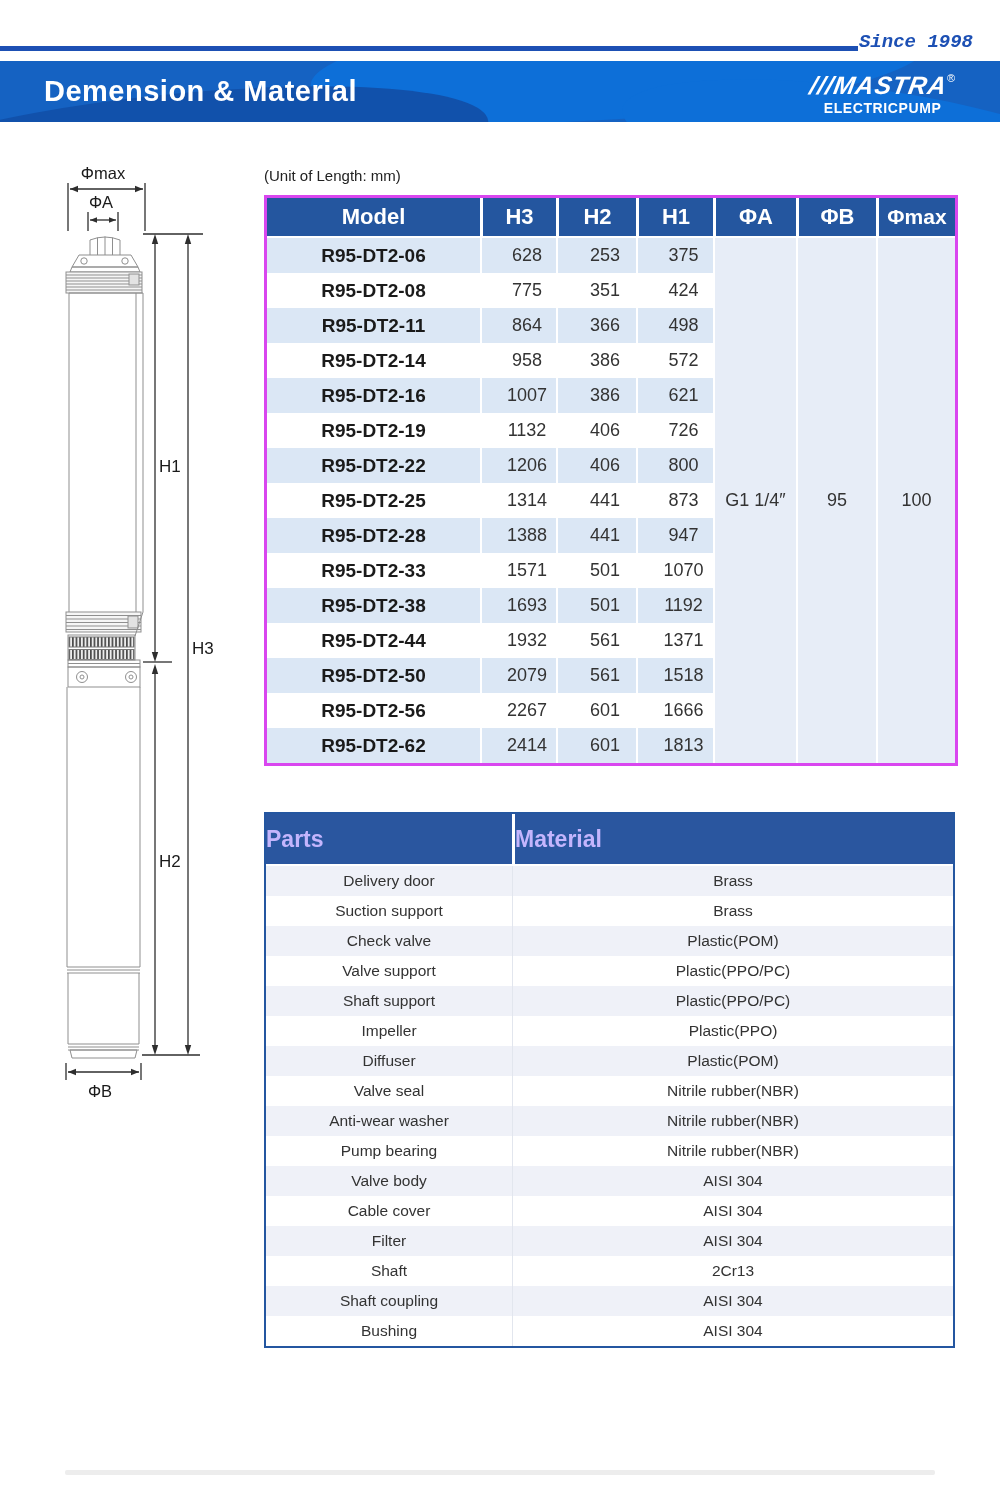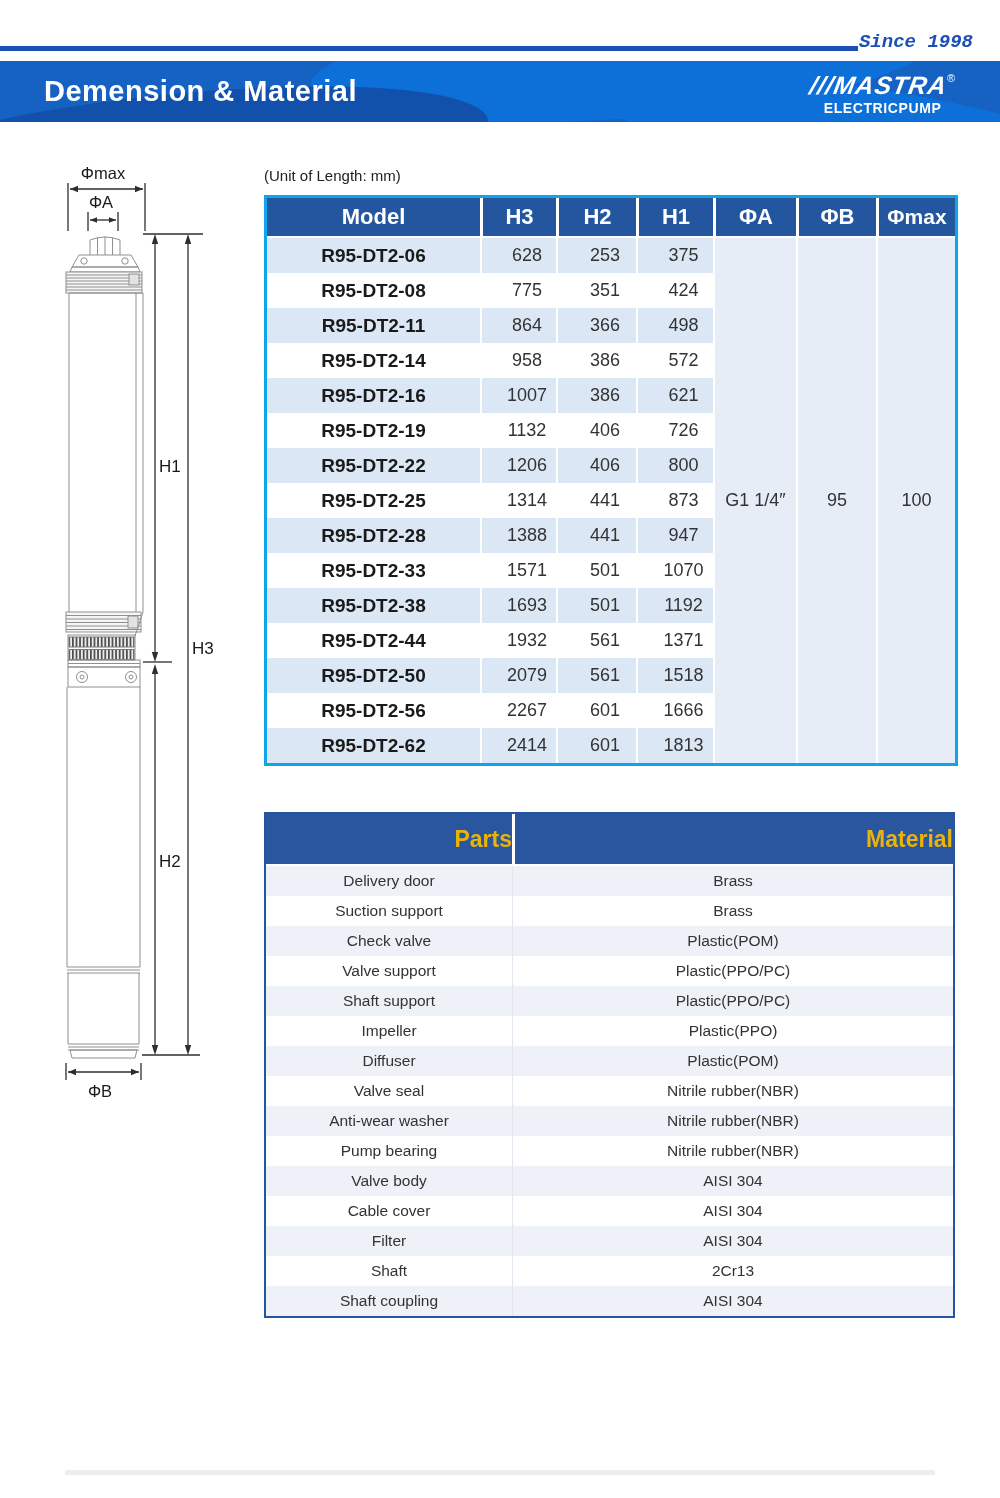--- a/index.html
+++ b/index.html
@@ -26,37 +26,37 @@
               transform:skewX(-10deg);display:inline-block;}
   .logo-reg{font-size:11px;vertical-align:top;font-style:normal;}
   .logo-sub{font-size:14px;font-weight:bold;letter-spacing:0.6px;margin-top:3px;}
 
   
   .unit-note{position:absolute;left:264px;top:167px;font-size:15px;color:#222;}
 
   
   table{border-collapse:separate;border-spacing:0;}
   .dim-table{position:absolute;left:264px;top:195px;width:691px;table-layout:fixed;
-             border:3px solid #0ea5e9;}
+             border:3px solid #d946ef;}
   .dim-table th{background:#24569f;color:#fff;font-size:22px;font-weight:bold;height:38px;
                 border-left:3px solid #fff;border-bottom:2px solid #fff;padding:0;text-align:center;}
   .dim-table th:first-child{border-left:none;}
   .dim-table td{height:35px;text-align:center;padding:0;border-left:2px solid #fff;}
   .dim-table td:first-child{border-left:none;}
   .dim-table .model-cell{font-size:19px;font-weight:bold;color:#1a1a1a;}
   .dim-table .value-cell{font-size:18px;color:#333;padding-left:16px;}
   .dim-table tbody tr:nth-child(odd) .band{background:#dbe7f5;}
   .dim-table tbody tr:nth-child(even) .band{background:#fff;}
   .dim-table .shared-cell{background:#e7edf7;font-size:18px;color:#333;vertical-align:middle;}
 
   
   .parts-table{position:absolute;left:264px;top:812px;width:691px;table-layout:fixed;
                border:2px solid #2456a0;}
-  .parts-table th{background:#2a569f;color:#eab308;font-size:23px;font-weight:bold;height:50px;
-                  border-bottom:2px solid #fff;padding:0;text-align:right;}
+  .parts-table th{background:#2a569f;color:#c4b5fd;font-size:23px;font-weight:bold;height:50px;
+                  border-bottom:2px solid #fff;padding:0;text-align:left;}
   .parts-table th.mat{border-left:3px solid #fff;}
   .parts-table td{height:30px;text-align:center;font-size:15.5px;color:#333;padding:0;}
   .parts-table td.mat{border-left:1px solid #e2e6ee;}
   .parts-table tbody tr:nth-child(odd) td{background:#eff1f8;}
   .parts-table tbody tr:nth-child(even) td{background:#fff;}
 
   .footer-bar{position:absolute;left:65px;top:1470px;width:870px;height:5px;background:#ededed;
               border-radius:2px;}
 
   svg text{font-family:"Liberation Sans","DejaVu Sans",sans-serif;}
@@ -380,17 +380,21 @@
         <td class="mat">AISI 304</td>
       </tr>
       <tr>
         <td>Shaft</td>
         <td class="mat">2Cr13</td>
       </tr>
       <tr>
         <td>Shaft coupling</td>
         <td class="mat">AISI 304</td>
       </tr>
+      <tr>
+        <td>Bushing</td>
+        <td class="mat">AISI 304</td>
+      </tr>
     </tbody>
   </table>
 
   <div class="footer-bar"></div>
 </div>
 
 </body></html>

